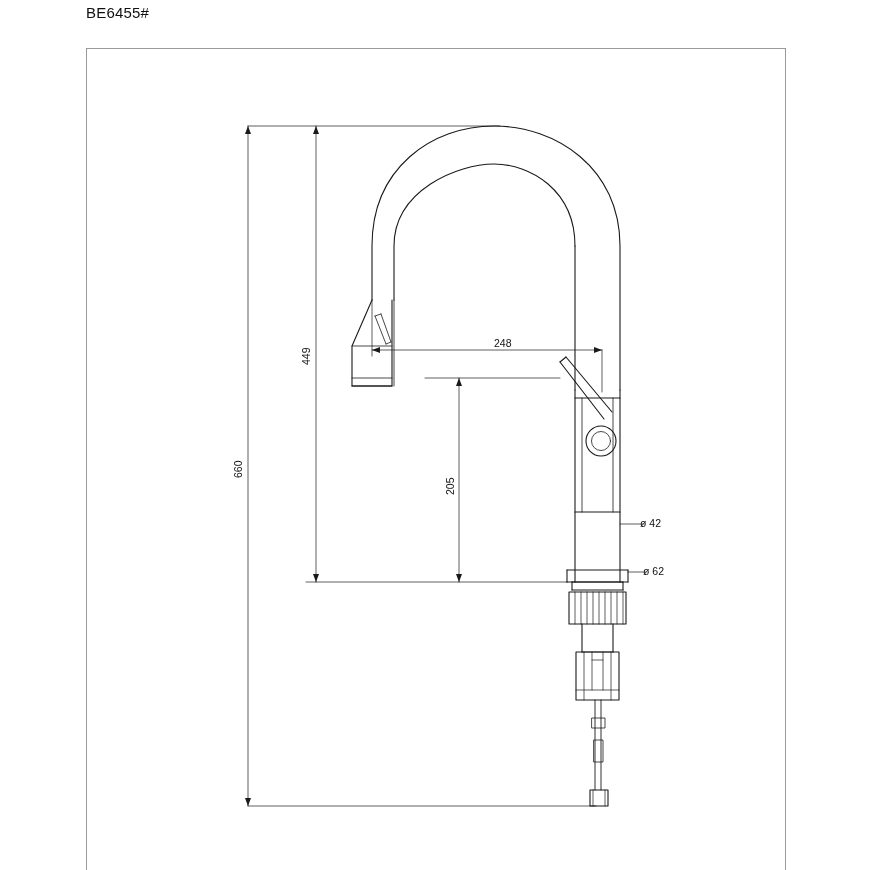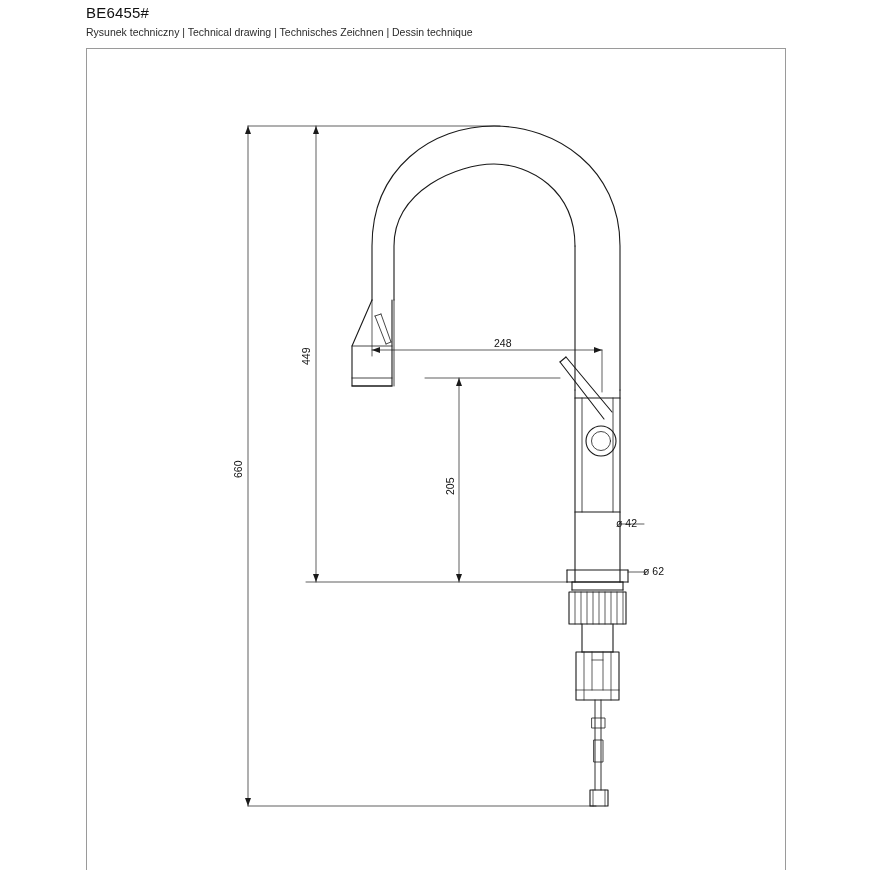--- a/index.html
+++ b/index.html
@@ -72,21 +72,20 @@
     transform-origin: left top;
   }
 </style>
 </head>
 <body>
 
 <div id="page">
 
   <div class="header">
     <div class="title">BE6455#</div>
-    <div class="subtitle">Rysunek techniczny | Technical drawing | Technisches Zeichnen | Dessin technique</div>
   </div>
 
   <div class="frame"></div>
 
   <svg class="drawing" viewBox="0 0 870 870" xmlns="http://www.w3.org/2000/svg">
     <g fill="none" stroke="#1a1a1a" stroke-width="1.1" stroke-linejoin="round" stroke-linecap="round">
 
       <path d="M575 582 L575 390"></path>
       <path d="M620 582 L620 390"></path>
 
@@ -202,17 +201,17 @@
   </svg>
 
   <div class="dimlabel vert" style="left:232px; top:478px;">660</div>
 
   <div class="dimlabel vert" style="left:300px; top:365px;">449</div>
 
   <div class="dimlabel" style="left:494px; top:337px;">248</div>
 
   <div class="dimlabel vert" style="left:444px; top:495px;">205</div>
 
-  <div class="dimlabel" style="left:616px; top:517px;">ø 42</div>
+  <div class="dimlabel" style="left:640px; top:517px;">ø 42</div>
 
   <div class="dimlabel" style="left:643px; top:565px;">ø 62</div>
 
 </div>
 
 </body></html>

